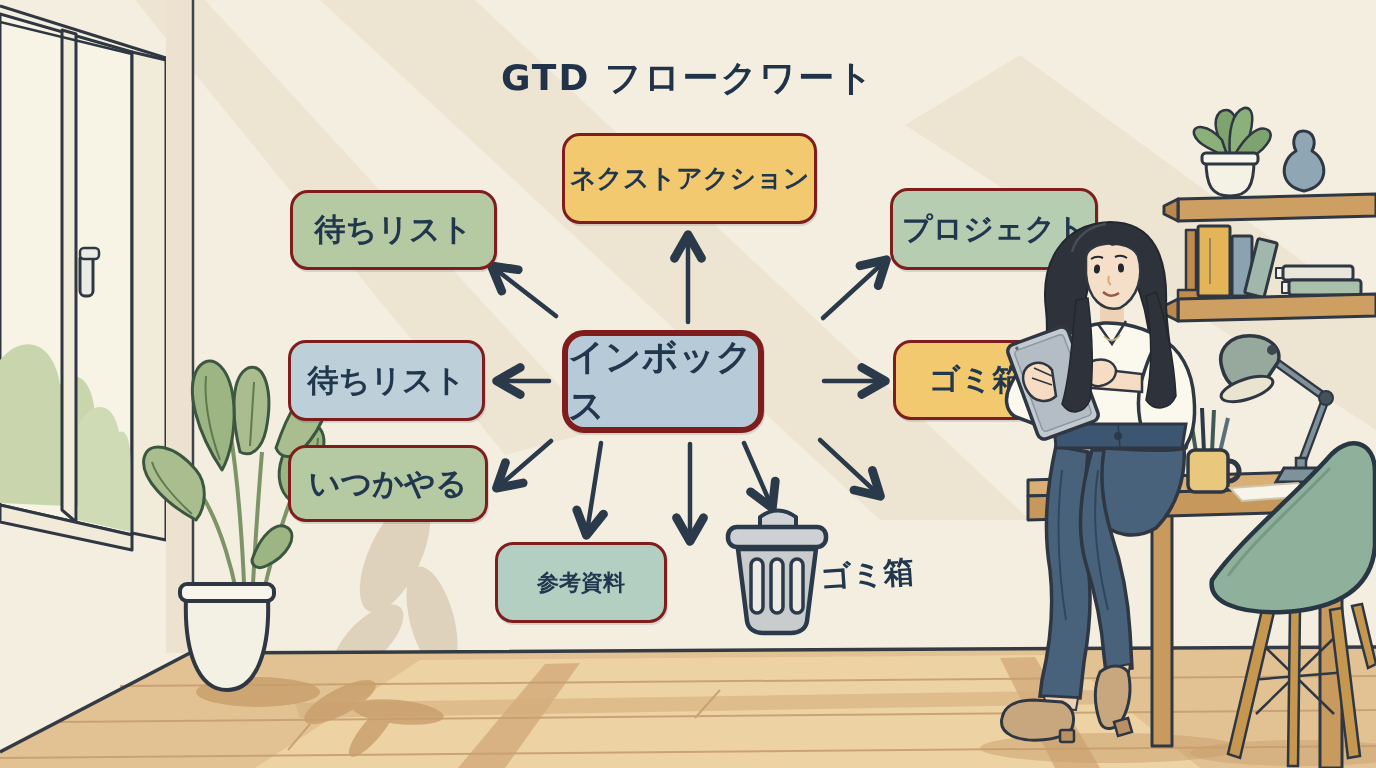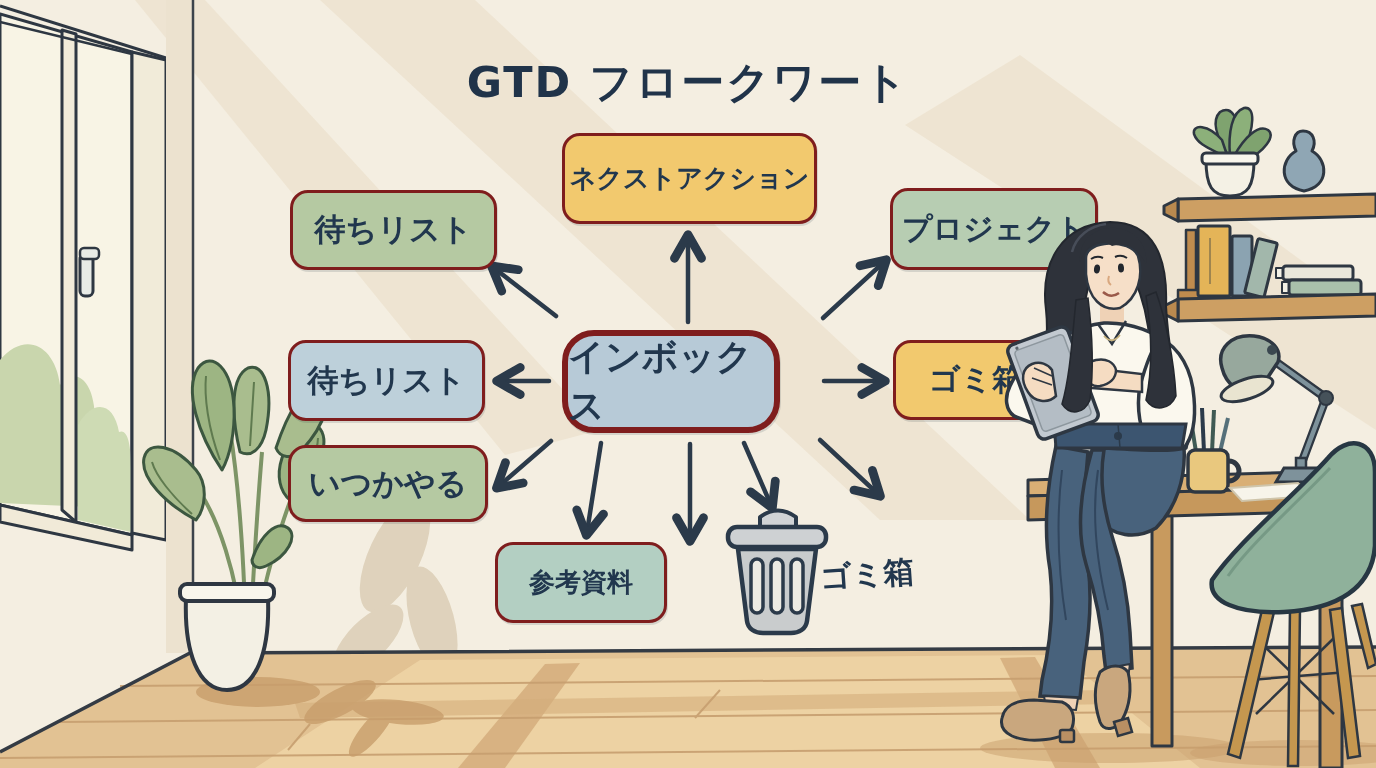--- a/index.html
+++ b/index.html
@@ -2,30 +2,30 @@
 <html><head>
 <meta charset="utf-8">
 <style>
   html,body{margin:0;padding:0;background:#cfc8ba;}
   .stage{position:relative;width:1376px;height:768px;overflow:hidden;background:#f4eee1;
          font-family:"DejaVu Sans",sans-serif;}
   svg.layer{position:absolute;left:0;top:0;width:1376px;height:768px;}
   .scene-layer{z-index:1;}
   .figure-layer{z-index:3;pointer-events:none;}
   .title{position:absolute;left:398px;top:54px;width:580px;text-align:center;
-         font-size:43px;font-weight:800;color:#203349;letter-spacing:2px;z-index:2;}
+         font-size:36px;font-weight:800;color:#203349;letter-spacing:2px;z-index:2;}
   .node{position:absolute;box-sizing:border-box;border:3px solid #7f1d1d;border-radius:18px;
         display:flex;align-items:center;justify-content:center;font-weight:700;
         color:#21374e;z-index:2;box-shadow:1px 2px 0 rgba(43,58,74,.15);}
-  .n-inbox{left:562px;top:330px;width:218px;height:103px;border-radius:32px;font-size:36px;border-width:6px;}
+  .n-inbox{left:562px;top:330px;width:202px;height:103px;border-radius:22px;font-size:36px;border-width:6px;}
   .n-next{left:562px;top:133px;width:255px;height:91px;font-size:26px;}
   .n-wait-u{left:290px;top:190px;width:207px;height:80px;font-size:31px;}
   .n-wait-l{left:288px;top:340px;width:197px;height:81px;font-size:31px;}
   .n-someday{left:288px;top:445px;width:200px;height:77px;font-size:31px;}
-  .n-ref{left:495px;top:542px;width:172px;height:81px;font-size:26px;}
+  .n-ref{left:495px;top:542px;width:172px;height:81px;font-size:22px;}
   .n-proj{left:890px;top:188px;width:208px;height:82px;font-size:30px;justify-content:center;}
   .n-trash{left:893px;top:340px;width:166px;height:80px;font-size:31px;}
   .trash-label{position:absolute;left:820px;top:554px;font-size:31px;font-weight:700;
                color:#21374e;transform:rotate(-4deg);z-index:2;}
 </style>
 </head>
 <body>
 
 <div class="stage">
 

